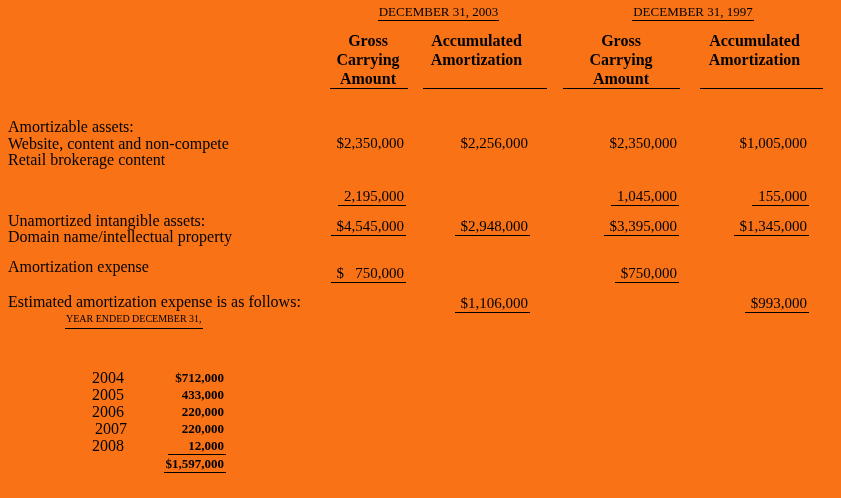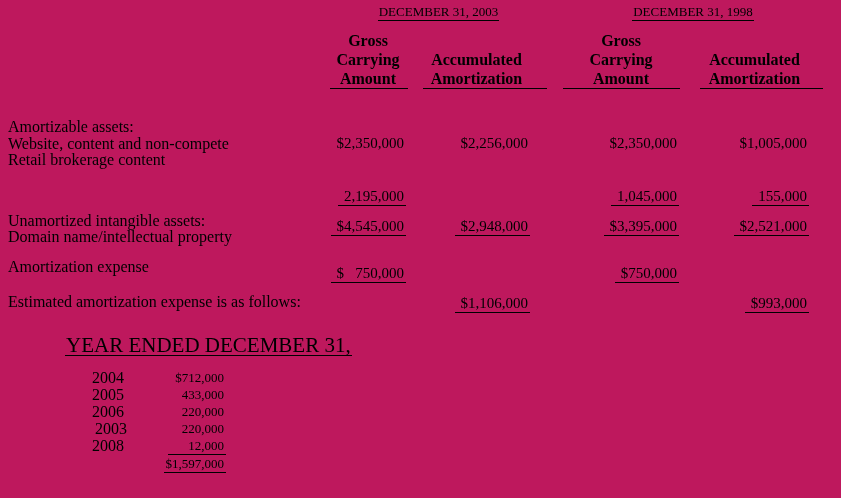--- a/index.html
+++ b/index.html
@@ -1,54 +1,54 @@
 <!DOCTYPE html>
 <html><head>
 <meta charset="utf-8">
 <style>
   html,body{margin:0;padding:0;background:#fff;}
-  .page{position:relative;width:841px;height:498px;background:#be185d;overflow:hidden;
+  .page{position:relative;width:841px;height:498px;background:#f97316;overflow:hidden;
         font-family:"Liberation Serif","DejaVu Serif",serif;color:#000;}
   .grid{position:absolute;left:0;width:823px;display:grid;
         grid-template-columns:330px 78px 15px 124px 16px 117px 20px 123px;}
   .lab{grid-column:1;font-size:16px;line-height:16px;padding-left:8px;white-space:nowrap;}
   .c1{grid-column:2;padding-right:2px;}
   .c2{grid-column:4;padding-right:17px;}
   .c3{grid-column:6;padding-right:1px;}
   .c4{grid-column:8;padding-right:14px;}
   .s2003{grid-column:2/5;text-align:center;}
   .s2002{grid-column:6/9;text-align:center;}
   .num{text-align:right;font-size:15px;line-height:15px;white-space:pre;}
   .num span{display:inline-block;padding:0 2px 1px 6px;}
   .num span.u{border-bottom:1px solid #000;margin-top:37px;}
   .phead{display:inline-block;font-size:13px;line-height:14px;padding:0 1px 1px 1px;
          border-bottom:1px solid #000;white-space:pre;}
   .colhead{font-weight:bold;font-size:16px;line-height:19px;text-align:center;height:57px;
-           display:flex;flex-direction:column;justify-content:flex-end;
+           display:flex;flex-direction:column;
            border-bottom:1px solid #000;}
   .est-intro{position:absolute;left:8px;top:294px;font-size:16px;line-height:16px;white-space:nowrap;}
-  .est-head{position:absolute;left:65px;top:338px;font-size:21px;line-height:15px;
+  .est-head{position:absolute;left:65px;top:311px;font-size:10px;line-height:15px;
             border-bottom:1px solid #000;padding:0 1px 2px 1px;white-space:pre;}
   .est-year{position:absolute;left:92px;font-size:16px;line-height:14px;}
   .est-amt{position:absolute;left:140px;width:86px;text-align:right;font-size:13px;line-height:14px;white-space:pre;}
-  .est-amt span{display:inline-block;padding:0 2px 1px 2px;}
+  .est-amt span{display:inline-block;padding:0 2px 1px 2px;font-weight:bold;}
   .est-amt span.u{border-bottom:1px solid #000;}
   .est-amt span.uwide{border-bottom:1px solid #000;padding-left:20px;}
 </style>
 </head>
 <body>
 
 <div class="page">
 
   <div class="grid" style="top:2px">
     <div class="s2003">
       <span class="phead">DECEMBER 31, 2003</span>
     </div>
     <div class="s2002">
-      <span class="phead">DECEMBER 31, 1998</span>
+      <span class="phead">DECEMBER 31, 1997</span>
     </div>
   </div>
 
   <div class="grid" style="top:31px">
     <div class="c1 colhead">
       <div>Gross</div>
       <div>Carrying</div>
       <div>Amount</div>
     </div>
     <div class="c2 colhead">
@@ -82,21 +82,21 @@
     <div class="lab">Retail brokerage content</div>
     <div class="c1 num"><span class="u">2,195,000</span></div>
     <div class="c3 num"><span class="u">1,045,000</span></div>
     <div class="c4 num"><span class="u">155,000</span></div>
   </div>
 
   <div class="grid" style="top:182px">
     <div class="c1 num"><span class="u">$4,545,000</span></div>
     <div class="c2 num"><span class="u">$2,948,000</span></div>
     <div class="c3 num"><span class="u">$3,395,000</span></div>
-    <div class="c4 num"><span class="u">$2,521,000</span></div>
+    <div class="c4 num"><span class="u">$1,345,000</span></div>
   </div>
 
   <div class="grid" style="top:213px">
     <div class="lab">Unamortized intangible assets:</div>
   </div>
 
   <div class="grid" style="top:229px">
     <div class="lab">Domain name/intellectual property</div>
     <div class="c1 num"><span class="u">$   750,000</span></div>
     <div class="c3 num"><span class="u">$750,000</span></div>
@@ -113,21 +113,21 @@
 
   <div class="est-year" style="top:371px">2004</div>
   <div class="est-amt" style="top:371px"><span>$712,000</span></div>
 
   <div class="est-year" style="top:388px">2005</div>
   <div class="est-amt" style="top:388px"><span>433,000</span></div>
 
   <div class="est-year" style="top:405px">2006</div>
   <div class="est-amt" style="top:405px"><span>220,000</span></div>
 
-  <div class="est-year" style="top:422px;left:95px">2003</div>
+  <div class="est-year" style="top:422px;left:95px">2007</div>
   <div class="est-amt" style="top:422px"><span>220,000</span></div>
 
   <div class="est-year" style="top:439px">2008</div>
   <div class="est-amt" style="top:439px"><span class="uwide">12,000</span></div>
 
   <div class="est-amt" style="top:457px"><span class="u">$1,597,000</span></div>
 
 </div>
 
 </body></html>

